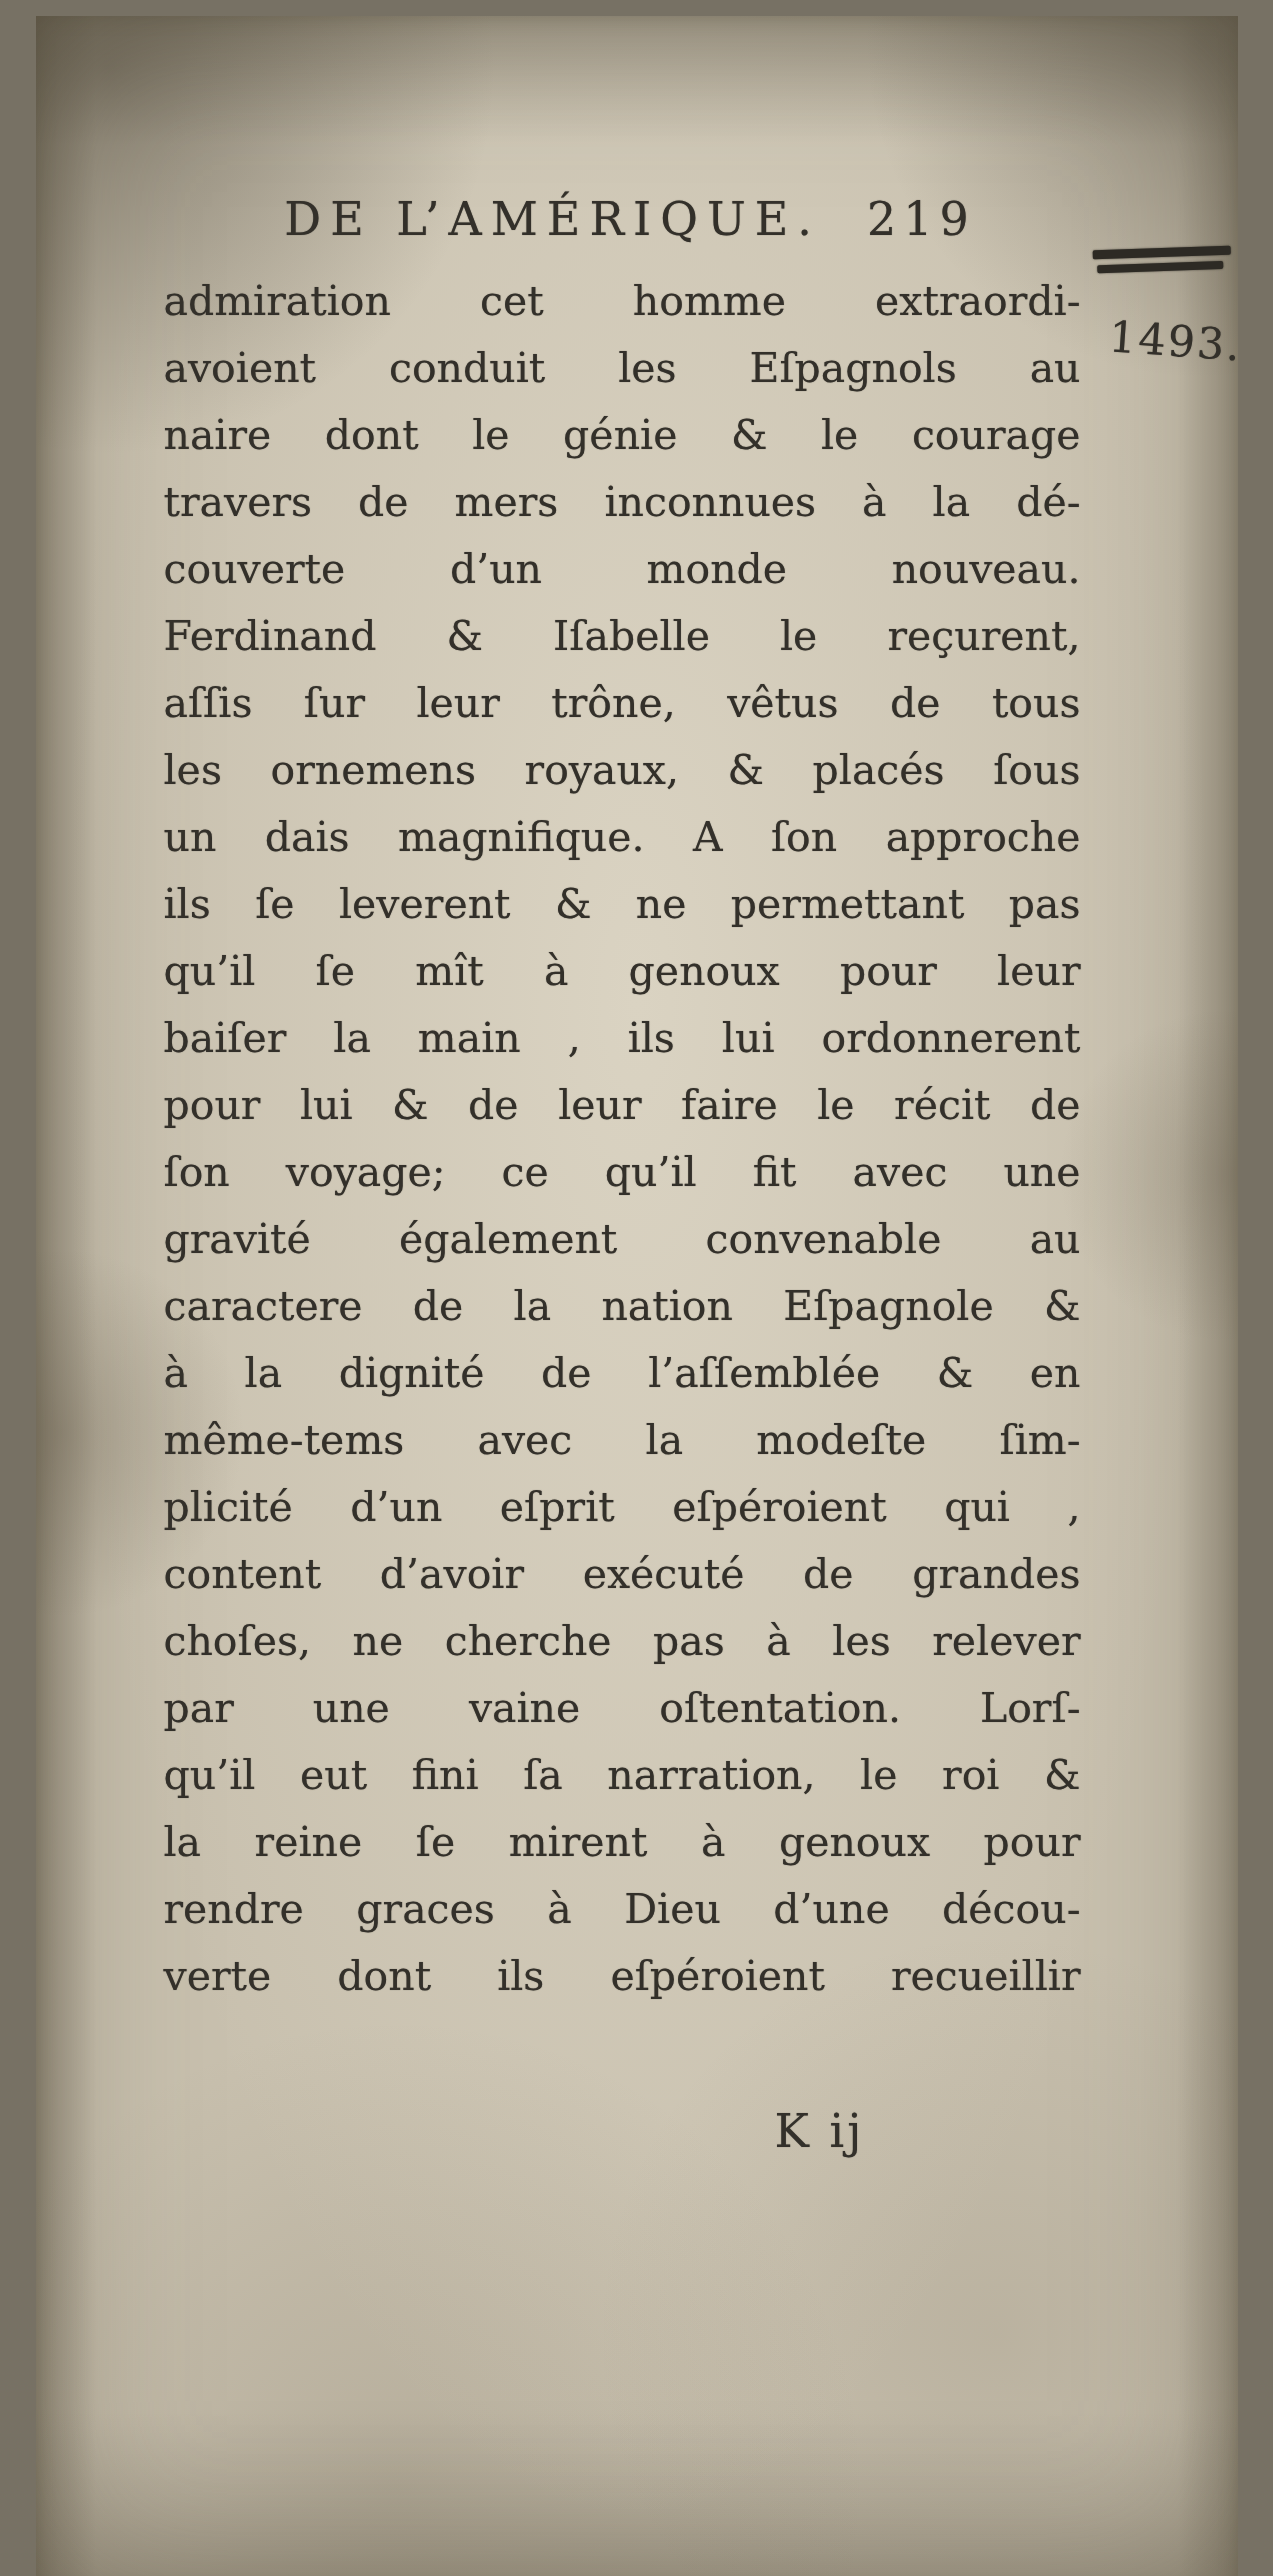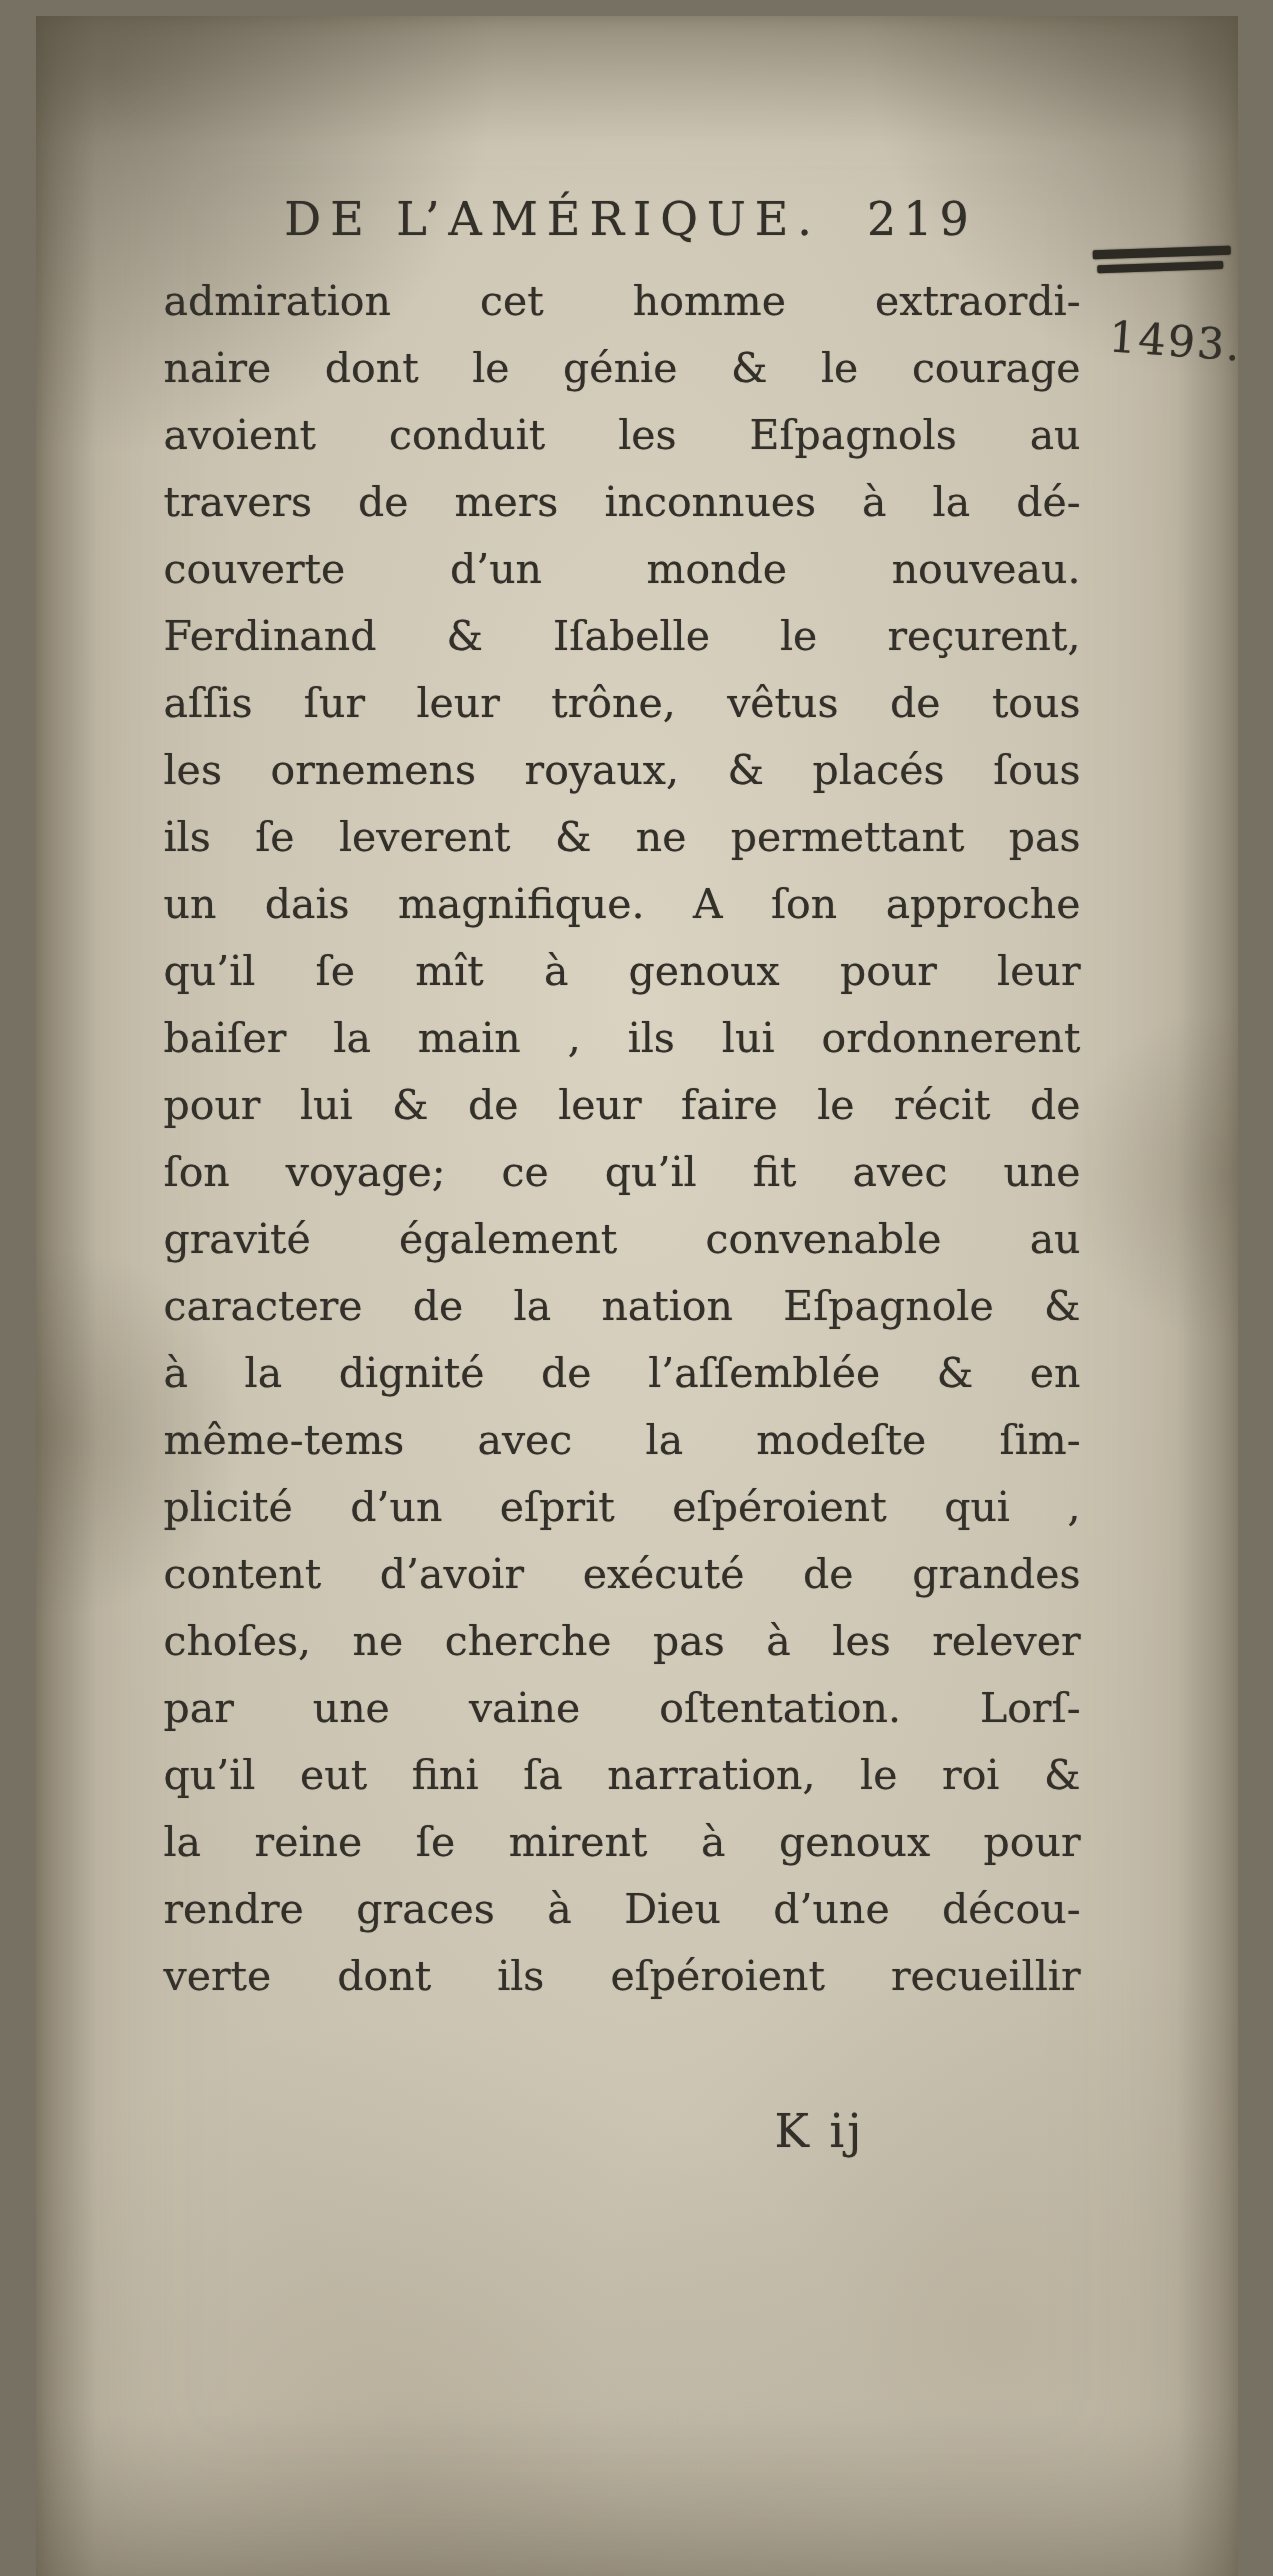--- a/index.html
+++ b/index.html
@@ -120,29 +120,29 @@
 
   <div class="margin-rule">
     <div class="bar"></div>
     <div class="bar"></div>
   </div>
 
   <div class="margin-note">1493.</div>
 
   <div class="text-block">
     <div class="line">admiration cet homme extraordi-</div>
+    <div class="line">avoient conduit les Eſpagnols au</div>
     <div class="line">naire dont le génie &amp; le courage</div>
-    <div class="line">avoient conduit les Eſpagnols au</div>
     <div class="line">travers de mers inconnues à la dé-</div>
     <div class="line">couverte d’un monde nouveau.</div>
     <div class="line">Ferdinand &amp; Iſabelle le reçurent,</div>
     <div class="line">aſſis ſur leur trône, vêtus de tous</div>
     <div class="line">les ornemens royaux, &amp; placés ſous</div>
+    <div class="line">un dais magnifique. A ſon approche</div>
     <div class="line">ils ſe leverent &amp; ne permettant pas</div>
-    <div class="line">un dais magnifique. A ſon approche</div>
     <div class="line">qu’il ſe mît à genoux pour leur</div>
     <div class="line">baiſer la main , ils lui ordonnerent</div>
     <div class="line">pour lui &amp; de leur faire le récit de</div>
     <div class="line">ſon voyage; ce qu’il fit avec une</div>
     <div class="line">gravité également convenable au</div>
     <div class="line">caractere de la nation Eſpagnole &amp;</div>
     <div class="line">à la dignité de l’aſſemblée &amp; en</div>
     <div class="line">même-tems avec la modeſte ſim-</div>
     <div class="line">plicité d’un eſprit eſpéroient qui ,</div>
     <div class="line">content d’avoir exécuté de grandes</div>

